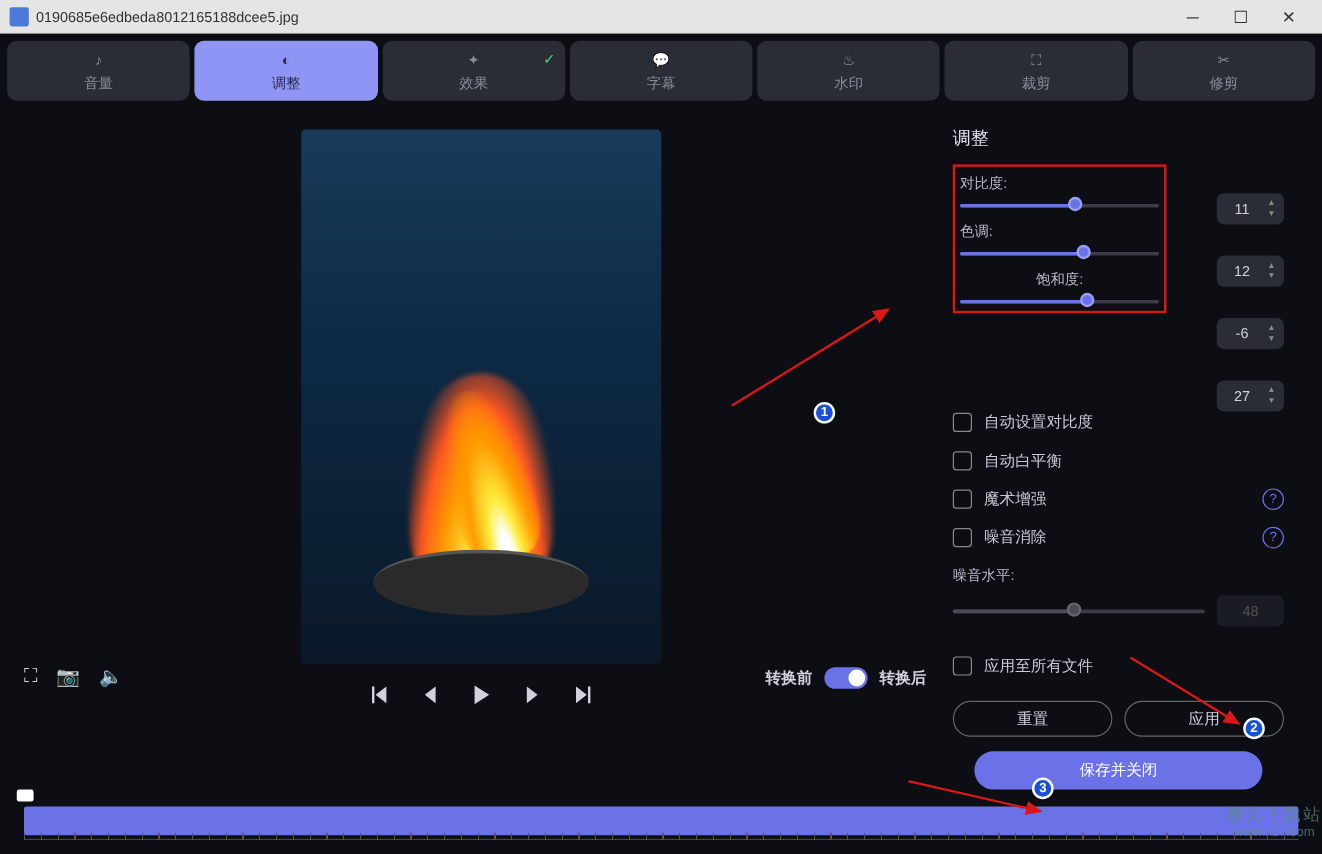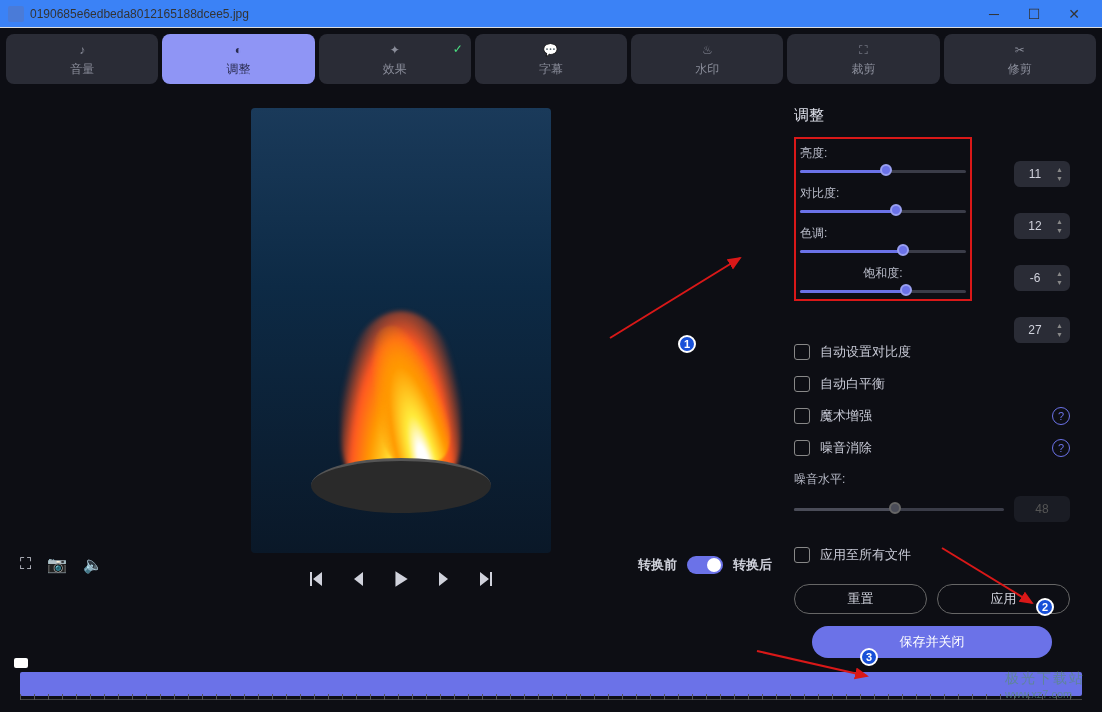--- a/index.html
+++ b/index.html
@@ -1,17 +1,17 @@
 <!DOCTYPE html>
 <html><head>
 <meta charset="utf-8">
 <style>
 * { margin: 0; padding: 0; box-sizing: border-box; font-family: "Microsoft YaHei", Arial, sans-serif; }
 body { background: #fff; width: 1102px; height: 712px; overflow: hidden; user-select: none; }
-.titlebar { height: 28px; background: #3b82f6; display: flex; align-items: center; padding: 12px 8px; border-bottom: 1px solid #ddd; }
+.titlebar { height: 28px; background: #e5e5e5; display: flex; align-items: center; padding: 12px 8px; border-bottom: 1px solid #ddd; }
 .titlebar-icon { width: 16px; height: 16px; background: #4a7bd8; border-radius: 2px; margin-right: 6px; }
 .titlebar-text { font-size: 12px; color: #333; flex: 1; }
 .win-btn { width: 40px; height: 28px; display: flex; align-items: center; justify-content: center; font-size: 14px; color: #333; cursor: pointer; }
 .app { background: #0d0e14; height: 684px; display: flex; flex-direction: column; }
 .tabs { display: flex; gap: 4px; padding: 6px; }
 .tab { flex: 1; height: 50px; background: #2a2c36; border-radius: 8px; display: flex; flex-direction: column; align-items: center; justify-content: center; color: #8a8d9a; cursor: pointer; gap: 2px; font-size: 12px; position: relative; }
 .tab.active { background: #8f95f5; color: #2a2c50; }
 .tab-icon { width: 18px; height: 18px; display: flex; align-items: center; justify-content: center; }
 .tab-check { position:absolute; right:8px; top:8px; color:#4ade80; font-size:12px;}
 .main { flex:1; display:flex; padding: 8px 20px 0 20px; }
@@ -50,21 +50,21 @@
 .save-btn { width: 240px; height:32px; background:#6b72e8; border-radius:16px; color:#fff; display:flex; align-items:center; justify-content:center; font-size:13px; margin:12px auto 0; cursor:pointer; }
 .timeline-area { padding: 6px 20px 10px 20px; position:relative; }
 .time-bar { height: 24px; background:#6b72e8; border-radius:2px; position:relative; margin-top:8px; }
 .playhead-marker { position:absolute; left:14px; top:0; width:14px; height:10px; background:#fff; border-radius:2px; }
 .ruler-marks { height:8px; position:relative; margin-top:3px; border-top: 1px solid #444; }
 .ruler-marks::before { content:''; position:absolute; left:0; right:0; height:6px; background:
    repeating-linear-gradient(90deg, #555 0 1px, transparent 1px 14px); top:-6px; }
 .annotation { position:absolute; z-index:50; }
 .badge { width:18px; height:18px; border:2px solid #fff; background:#1850d8; border-radius:50%; display:flex; align-items:center; justify-content:center; color:#fff; font-size:11px; font-weight:bold; }
 .arrow-svg { position:absolute; pointer-events:none; z-index:49; }
-.watermark { position:absolute; right:17px; bottom:12px; color:#5a8c7a; font-size:11px; opacity:0.7;}
+.watermark { position:absolute; right:0; bottom:12px; color:#5a8c7a; font-size:11px; opacity:0.7;text-align:center;}
 </style>
 </head>
 <body>
 
 <div class="titlebar">
   <div class="titlebar-icon"></div>
   <div class="titlebar-text">0190685e6edbeda8012165188dcee5.jpg</div>
   <div class="win-btn">─</div>
   <div class="win-btn">☐</div>
   <div class="win-btn">✕</div>
@@ -156,29 +156,20 @@
           <div class="badge">1</div>
         </div>
     </div>
 
     <div class="right-panel">
       <div class="panel-title">调整</div>
 
       <div style="display:flex; gap:10px; align-items:flex-start;">
        <div class="highlight-box" style="flex:1;">
         <div class="slider-group">
-          <span class="slider-label">亮度:</span>
-          <div class="slider-row">
-            <div class="slider-track">
-              <div class="slider-fill" style="width:52%"></div>
-                  <div class="slider-thumb" style="left:52%"></div>
-            </div>
-          </div>
-        </div>
-        <div class="slider-group">
           <span class="slider-label">对比度:</span>
           <div class="slider-row">
             <div class="slider-track">
               <div class="slider-fill" style="width:58%"></div>
                   <div class="slider-thumb" style="left:58%"></div>
             </div>
           </div>
         </div>
         <div class="slider-group">
           <span class="slider-label">色调:</span>

